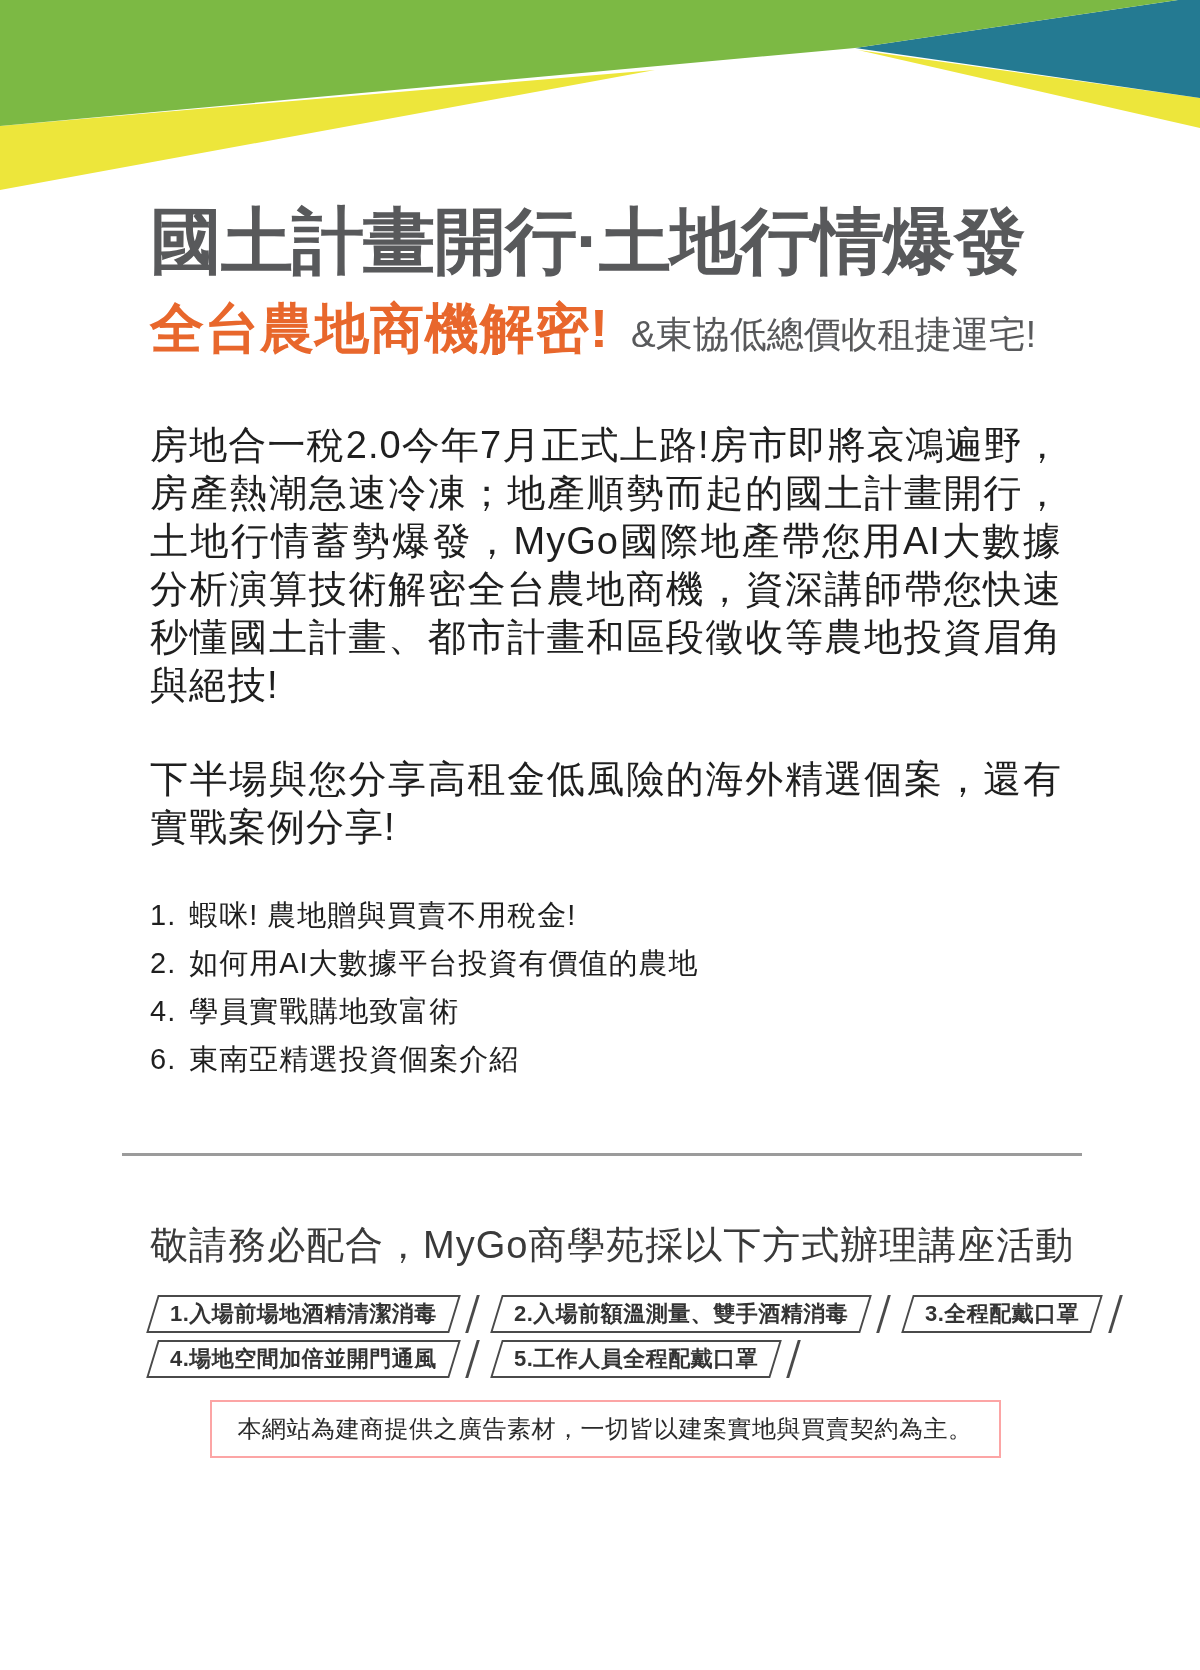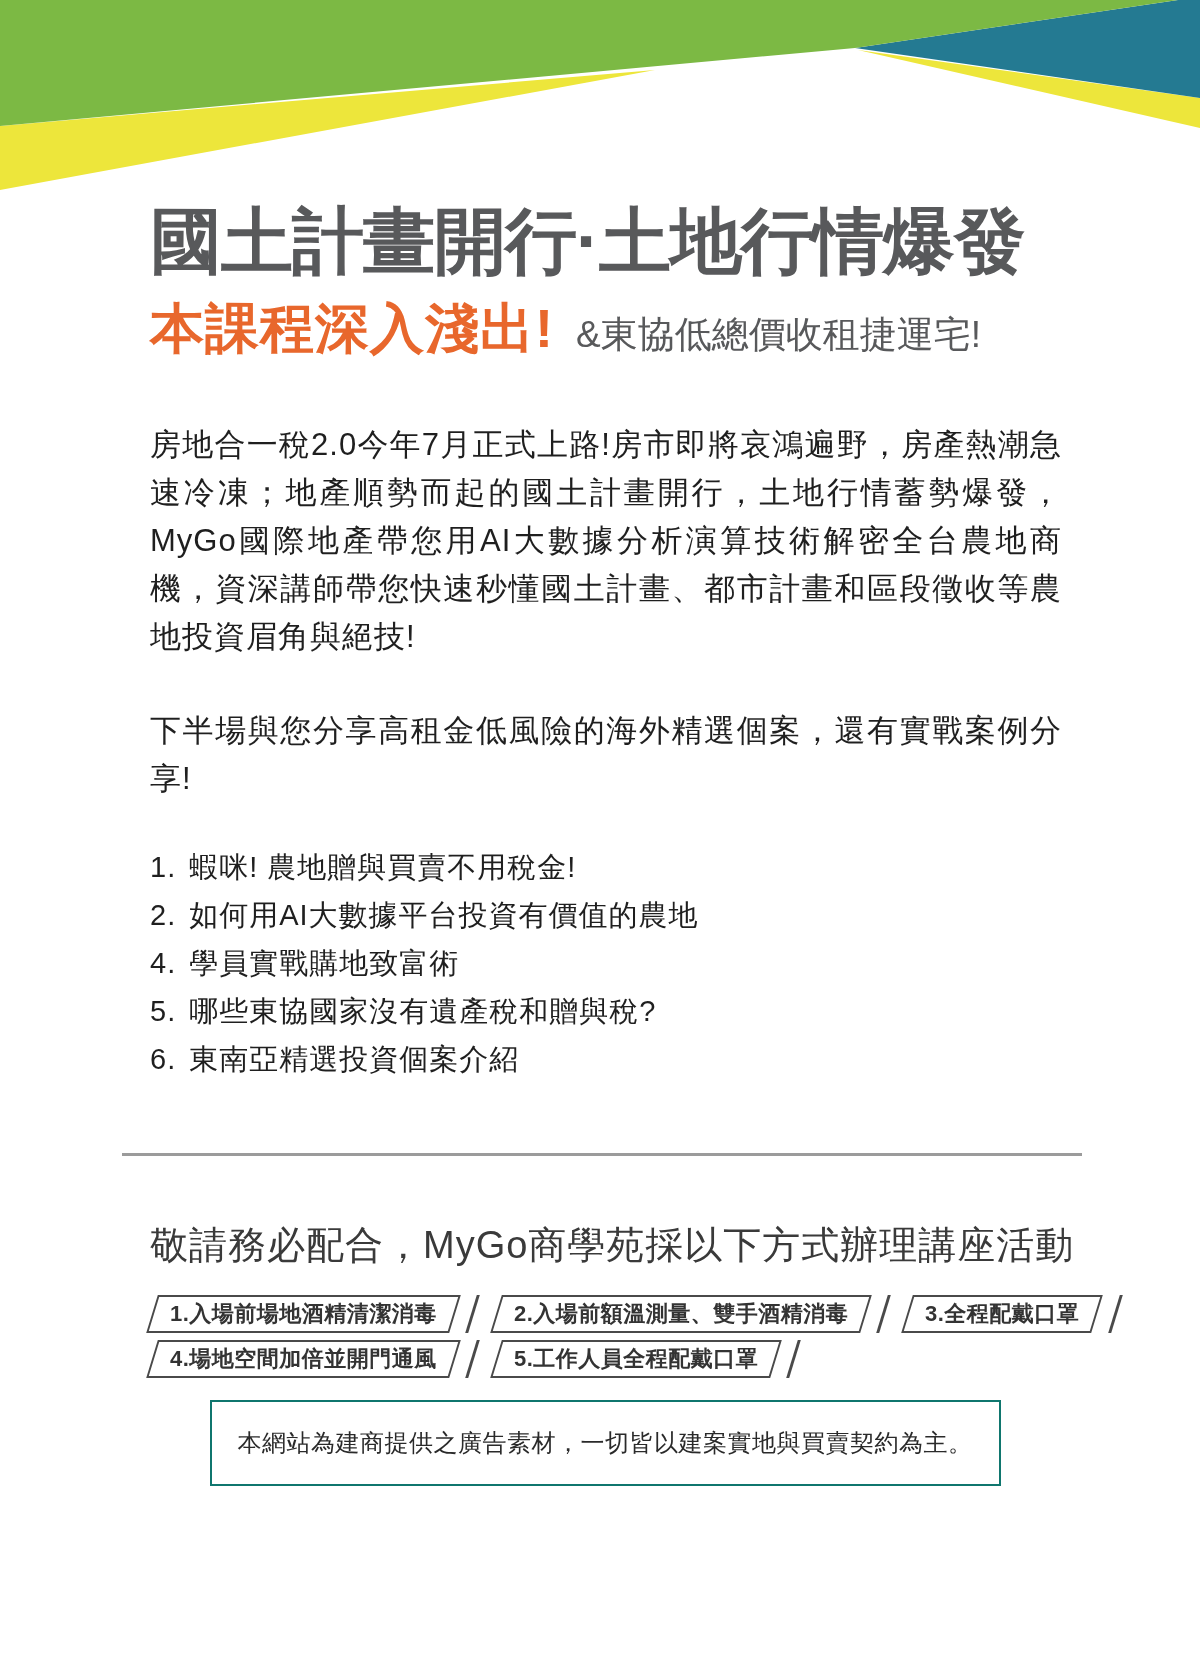--- a/index.html
+++ b/index.html
@@ -17,21 +17,21 @@
 
   .hero-title {
     font-size: 72px; font-weight: 700; line-height: 1.0;
     color: #58595B; letter-spacing: -1px; white-space: nowrap;
   }
   .hero-subrow { margin-top: 16px; display: flex; align-items: baseline; gap: 22px; }
   .hero-highlight { font-size: 54px; font-weight: 700; color: #E8672C; letter-spacing: 1px; white-space: nowrap; }
   .hero-rest { font-size: 37px; font-weight: 500; color: #58595B; white-space: nowrap; }
 
   .para {
-    width: 912px; font-size: 31px; font-weight: 500; line-height: 48px;
+    width: 912px; font-size: 38px; font-weight: 500; line-height: 48px;
     text-align: justify; letter-spacing: 1px; color: #1f1f1f; margin: 46px 0 0 0;
   }
   .para.first { margin-top: 55px; }
 
   .agenda { margin-top: 40px; }
   .agenda-item { font-size: 29px; font-weight: 500; line-height: 48px; letter-spacing: 1px; color: #1f1f1f; }
   .agenda-num { margin-right: 13px; }
 
   .divider {
     margin: 70px 0 0 -28px; width: 960px; height: 0;
@@ -62,58 +62,55 @@
   }
 
   .covid-note {
     margin-top: 16px; text-align: center;
     font-size: 30px; font-weight: 700; color: #2e2e2e; letter-spacing: 1px;
     white-space: nowrap;
   }
 
   .disclaimer-box {
     margin: 22px auto 0 auto; width: fit-content;
-    border: 2px solid #0f766e; padding: 25px 26px;
+    border: 2px solid #fca5a5; padding: 11px 26px;
   }
   .disclaimer-text { font-size: 24px; font-weight: 500; color: #2a2a2a; letter-spacing: 0.5px; white-space: nowrap; }
 </style>
 </head>
 <body>
 
 <svg class="header-art" viewBox="0 0 1200 200" xmlns="http://www.w3.org/2000/svg" preserveAspectRatio="none">
   <polygon points="0,126 0,190 655,70" fill="#EDE63B"></polygon>
   <polygon points="858,50 1200,98 1200,128" fill="#EDE63B"></polygon>
   <polygon points="855,48 1178,0 1200,0 1200,98" fill="#247A92"></polygon>
   <polygon points="0,0 1178,0 855,48 0,126" fill="#7CB944"></polygon>
 </svg>
 
 <div class="content">
 
   <div class="hero-title">國土計畫開行·土地行情爆發</div>
 
   <div class="hero-subrow">
-    <span class="hero-highlight">本課程深入淺出!</span>
+    <span class="hero-highlight">全台農地商機解密!</span>
     <span class="hero-rest">&amp;東協低總價收租捷運宅!</span>
   </div>
 
   <div class="para first">房地合一稅2.0今年7月正式上路!房市即將哀鴻遍野，房產熱潮急速冷凍；地產順勢而起的國土計畫開行，土地行情蓄勢爆發，MyGo國際地產帶您用AI大數據分析演算技術解密全台農地商機，資深講師帶您快速秒懂國土計畫、都市計畫和區段徵收等農地投資眉角與絕技!</div>
   <div class="para">下半場與您分享高租金低風險的海外精選個案，還有實戰案例分享!</div>
 
   <div class="agenda">
     <div class="agenda-item">
       <span class="agenda-num">1.</span><span>蝦咪! 農地贈與買賣不用稅金!</span>
     </div>
     <div class="agenda-item">
       <span class="agenda-num">2.</span><span>如何用AI大數據平台投資有價值的農地</span>
     </div>
     <div class="agenda-item">
       <span class="agenda-num">4.</span><span>學員實戰購地致富術</span>
-    </div>
-    <div class="agenda-item">
-      <span class="agenda-num">5.</span><span>哪些東協國家沒有遺產稅和贈與稅?</span>
     </div>
     <div class="agenda-item">
       <span class="agenda-num">6.</span><span>東南亞精選投資個案介紹</span>
     </div>
   </div>
 
   <hr class="divider">
 
   <div class="covid-heading">敬請務必配合，MyGo商學苑採以下方式辦理講座活動</div>
 

